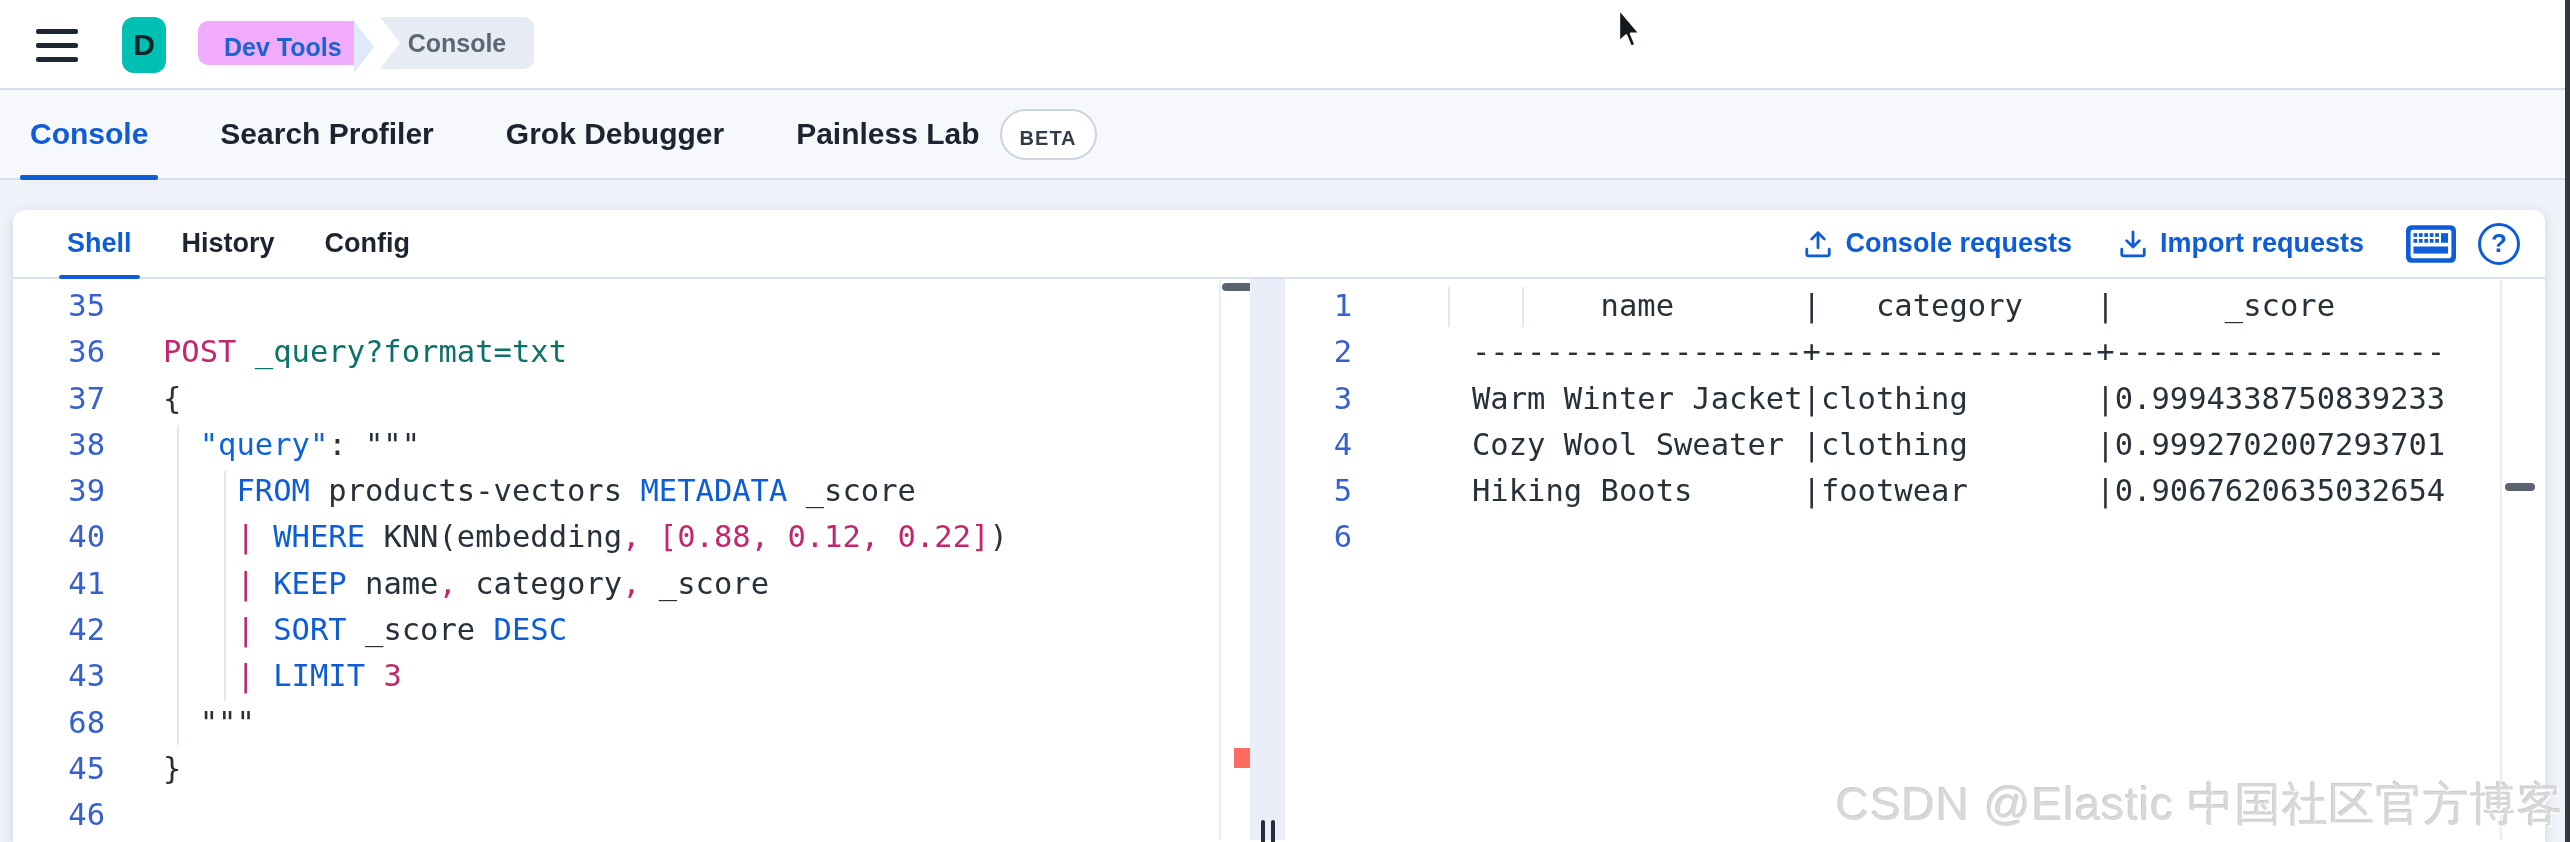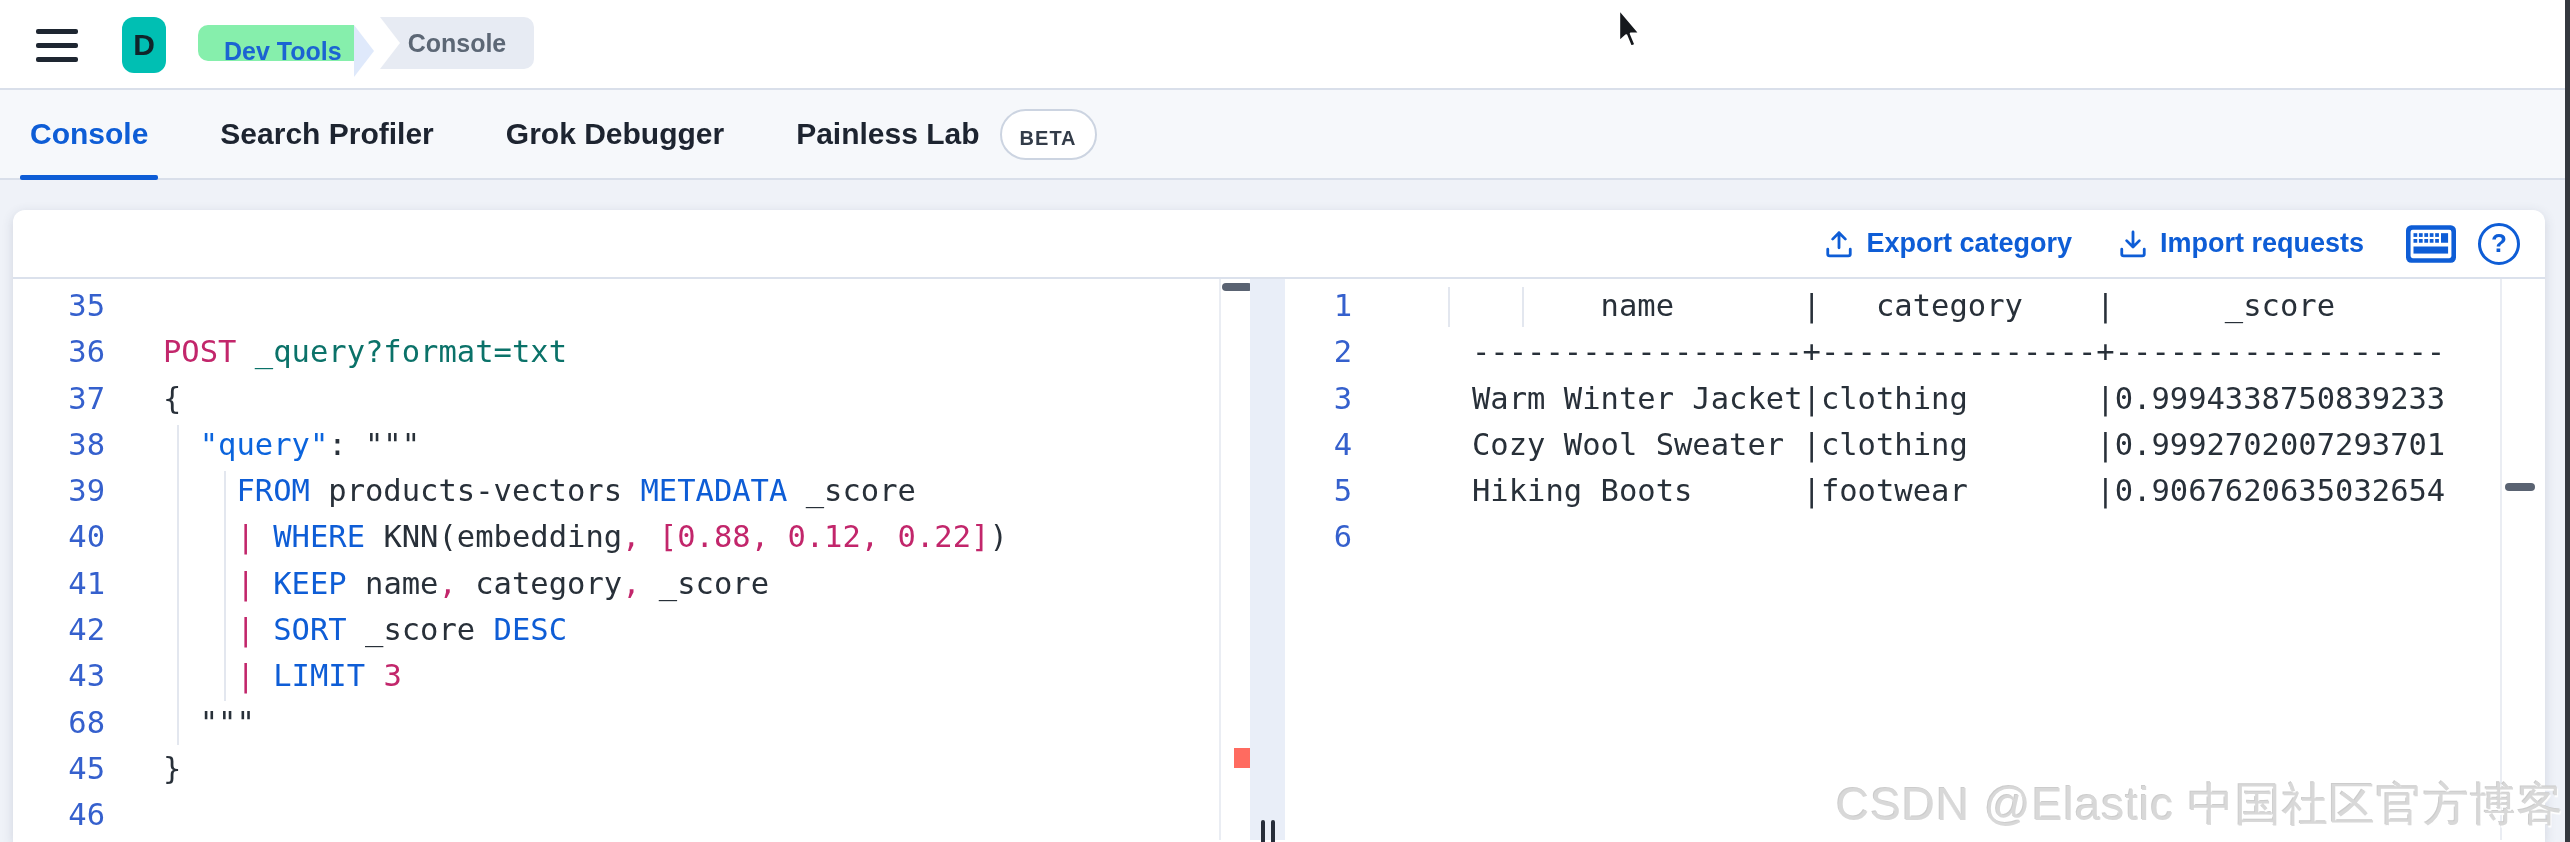--- a/index.html
+++ b/index.html
@@ -30,22 +30,22 @@
   .burger div { height: 5px; background: #1e2631; border-radius: 2px; margin-bottom: 9px; }
   .app-badge {
     position: absolute; left: 122px; top: 17px;
     width: 44px; height: 56px; border-radius: 12px;
     background: #00bfb3; color: #10242a;
     font-size: 30px; font-weight: 700;
     display: flex; align-items: center; justify-content: center;
   }
   .crumbs { position: absolute; left: 198px; top: 17px; height: 52px; display: flex; align-items: center; }
   .crumb-dev {
-    height: 36px; line-height: 52px; padding: 0 12px 16px 26px;
-    background: #86efac; color: #1b64d2; font-weight: 700; font-size: 25px;
+    height: 44px; line-height: 52px; padding: 0 12px 16px 26px;
+    background: #f0abfc; color: #1b64d2; font-weight: 700; font-size: 25px;
     border-radius: 10px 0 0 10px; position: relative; cursor: pointer;
   }
   .crumb-dev::after {
     content: ""; position: absolute; right: -20px; top: 0;
     border-left: 20px solid #dfe9fb;
     border-top: 26px solid transparent; border-bottom: 26px solid transparent;
   }
   .crumb-console {
     margin-left: 26px; height: 52px; line-height: 52px; padding: 0 28px 0 28px;
     background: #e7ebf3; color: #5c6775; font-weight: 700; font-size: 25px;
@@ -186,29 +186,34 @@
   <div class="main-tab">
     <span>Painless Lab</span>
     <span class="beta-pill">BETA</span>
   </div>
 </div>
 
 <div class="main">
   <div class="card">
 
     <div class="card-header">
+      <div class="shell-tabs">
+        <div class="shell-tab active">Shell</div>
+        <div class="shell-tab">History</div>
+        <div class="shell-tab">Config</div>
+      </div>
       <div class="header-actions">
         <div class="action-link">
           <svg width="30" height="30" viewBox="0 0 16 16">
             <g fill="none" stroke="#0e5dd6" stroke-width="1.5" stroke-linecap="round" stroke-linejoin="round">
               <path d="M8 10 V2 M4.6 5.4 L8 2 L11.4 5.4"></path>
               <path d="M2 10.8 v2.5 a1 1 0 0 0 1 1 h10 a1 1 0 0 0 1 -1 v-2.5"></path>
             </g>
           </svg>
-          <span>Export category</span>
+          <span>Console requests</span>
         </div>
         <div class="action-link">
           <svg width="30" height="30" viewBox="0 0 16 16">
             <g fill="none" stroke="#0e5dd6" stroke-width="1.5" stroke-linecap="round" stroke-linejoin="round">
               <path d="M8 1.6 V9.6 M4.6 6.2 L8 9.6 L11.4 6.2"></path>
               <path d="M2 10.8 v2.5 a1 1 0 0 0 1 1 h10 a1 1 0 0 0 1 -1 v-2.5"></path>
             </g>
           </svg>
           <span>Import requests</span>
         </div>

